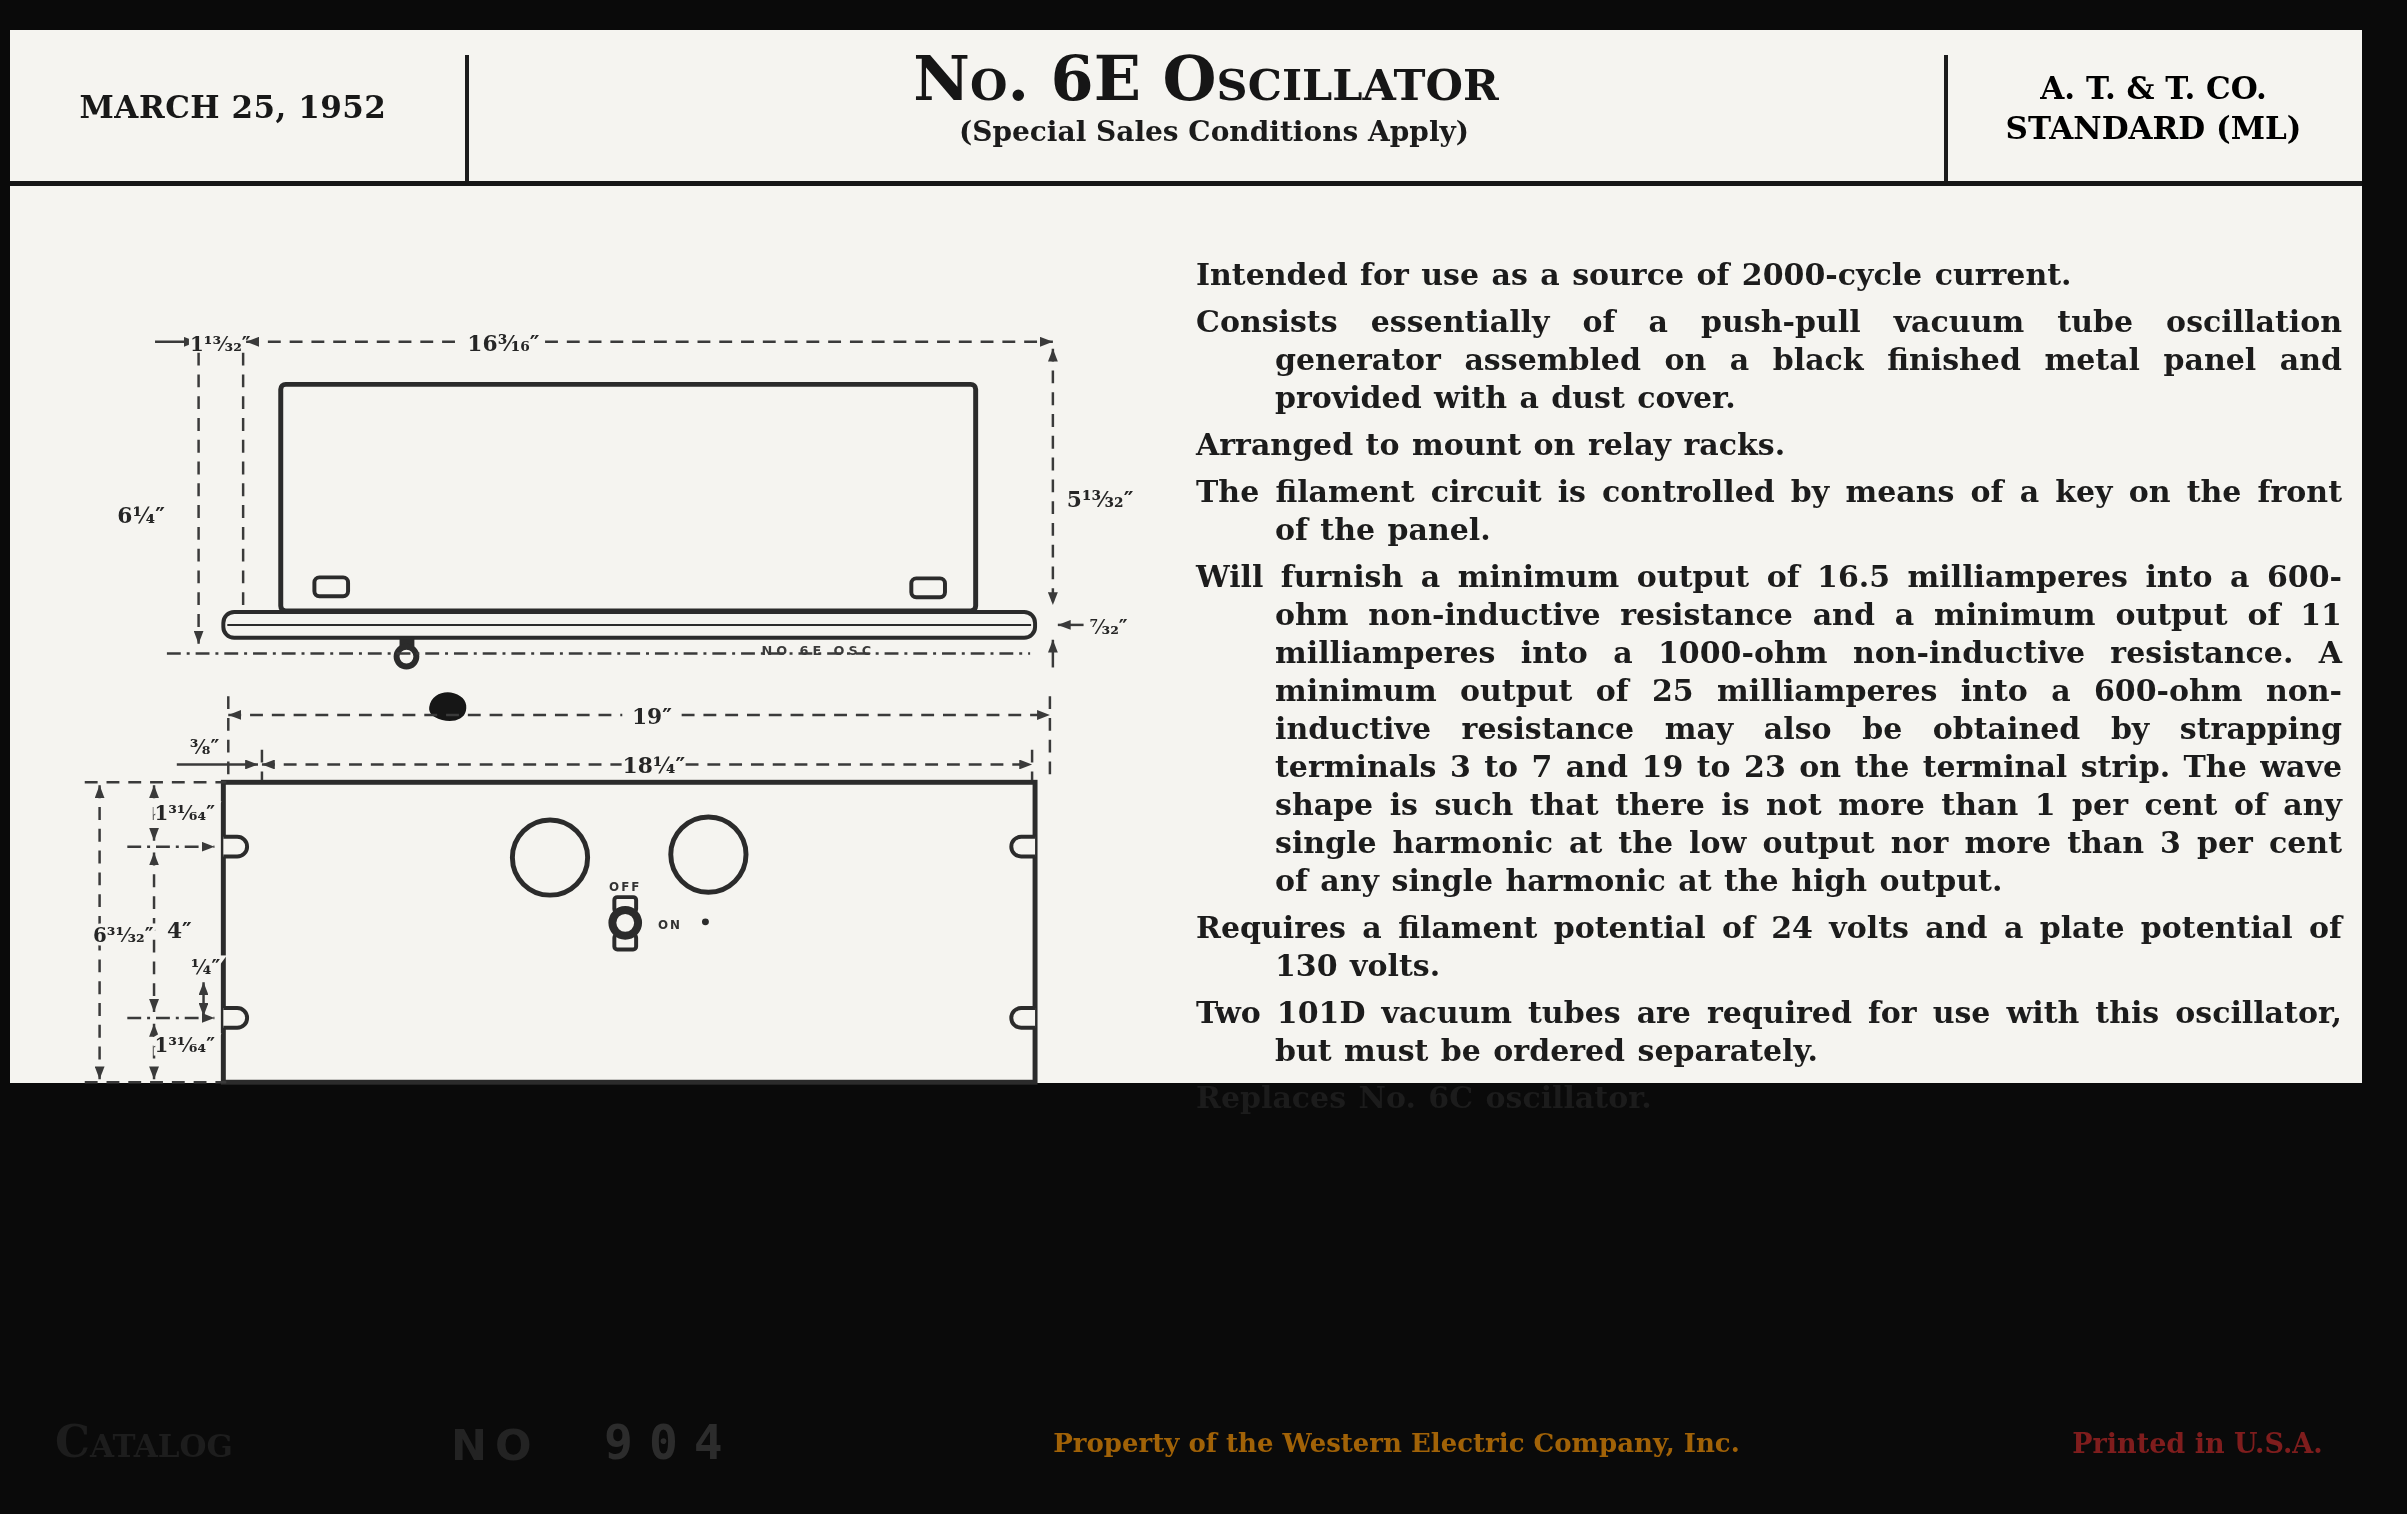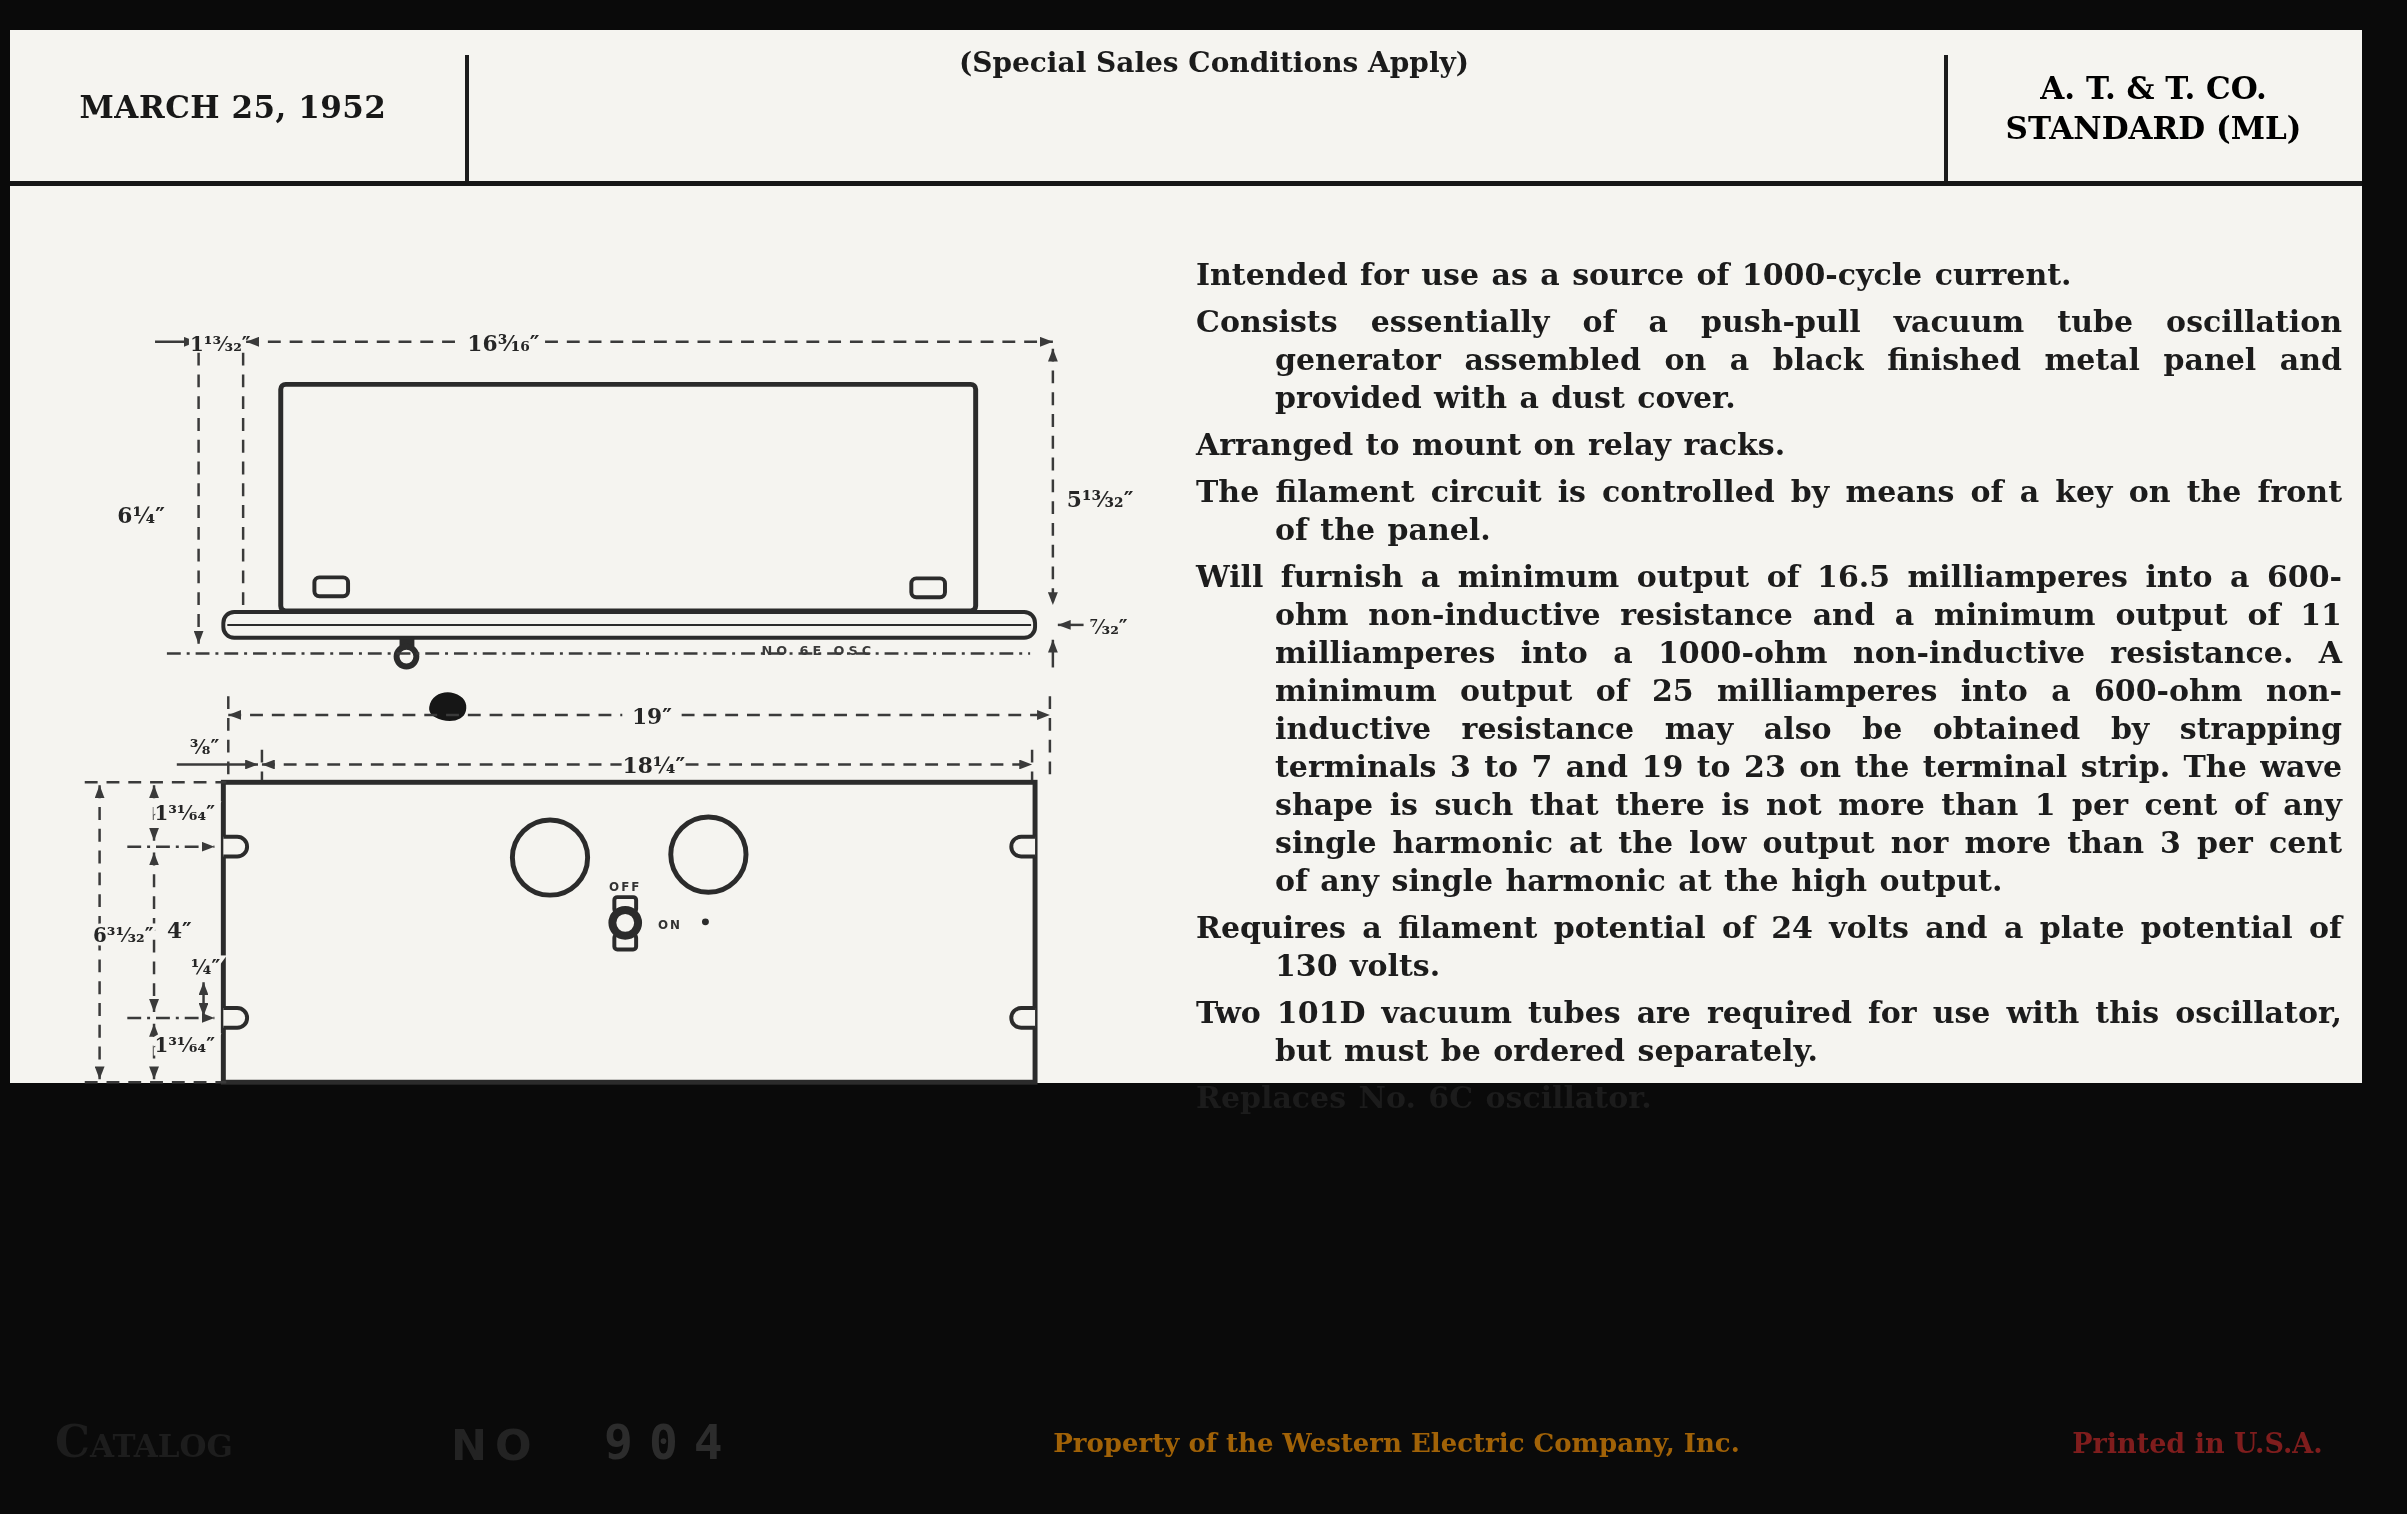--- a/index.html
+++ b/index.html
@@ -53,20 +53,21 @@
 </style>
 </head>
 <body>
 
 <div class="scan">
   <div class="page">
 
     <div class="hdr-date">MARCH 25, 1952</div>
     <div class="vline v1"></div>
     <div class="hdr-title-wrap">
+      <div class="hdr-title">No. 6E Oscillator</div>
       <div class="hdr-sub">(Special Sales Conditions Apply)</div>
     </div>
     <div class="vline v2"></div>
     <div class="hdr-org">
       <div>A. T. &amp; T. CO.</div>
       <div>STANDARD (ML)</div>
     </div>
     <div class="hrule"></div>
 
     <svg class="drawing" viewBox="60 320 1090 800" width="1079" height="792">
@@ -155,21 +156,21 @@
 
         <line class="dim" x1="205" y1="992" x2="205" y2="1026" marker-start="url(#ar)" marker-end="url(#ar)"></line>
         <text class="dt dts" x="207" y="984" text-anchor="middle">¼″</text>
 
         <line class="dim dsh" x1="85" y1="790" x2="228" y2="790"></line>
         <line class="dim dsh" x1="85" y1="1093" x2="228" y2="1093"></line>
       </g>
     </svg>
 
     <div class="desc">
-      <p>Intended for use as a source of 1000-cycle current.</p>
+      <p>Intended for use as a source of 2000-cycle current.</p>
       <p>Consists essentially of a push-pull vacuum tube oscillation generator assembled on a black finished metal panel and provided with a dust cover.</p>
       <p>Arranged to mount on relay racks.</p>
       <p>The filament circuit is controlled by means of a key on the front of the panel.</p>
       <p>Will furnish a minimum output of 16.5 milliamperes into a 600-ohm non-inductive resistance and a minimum output of 11 milliamperes into a 1000-ohm non-inductive resistance.  A minimum output of 25 milliamperes into a 600-ohm non-inductive resistance may also be obtained by strapping terminals 3 to 7 and 19 to 23 on the terminal strip.  The wave shape is such that there is not more than 1 per cent of any single harmonic at the low output nor more than 3 per cent of any single harmonic at the high output.</p>
       <p>Requires a filament potential of 24 volts and a plate potential of 130 volts.</p>
       <p>Two 101D vacuum tubes are required for use with this oscillator, but must be ordered separately.</p>
       <p>Replaces No. 6C oscillator.</p>
     </div>
 
     <span class="cat-label">Catalog</span>

